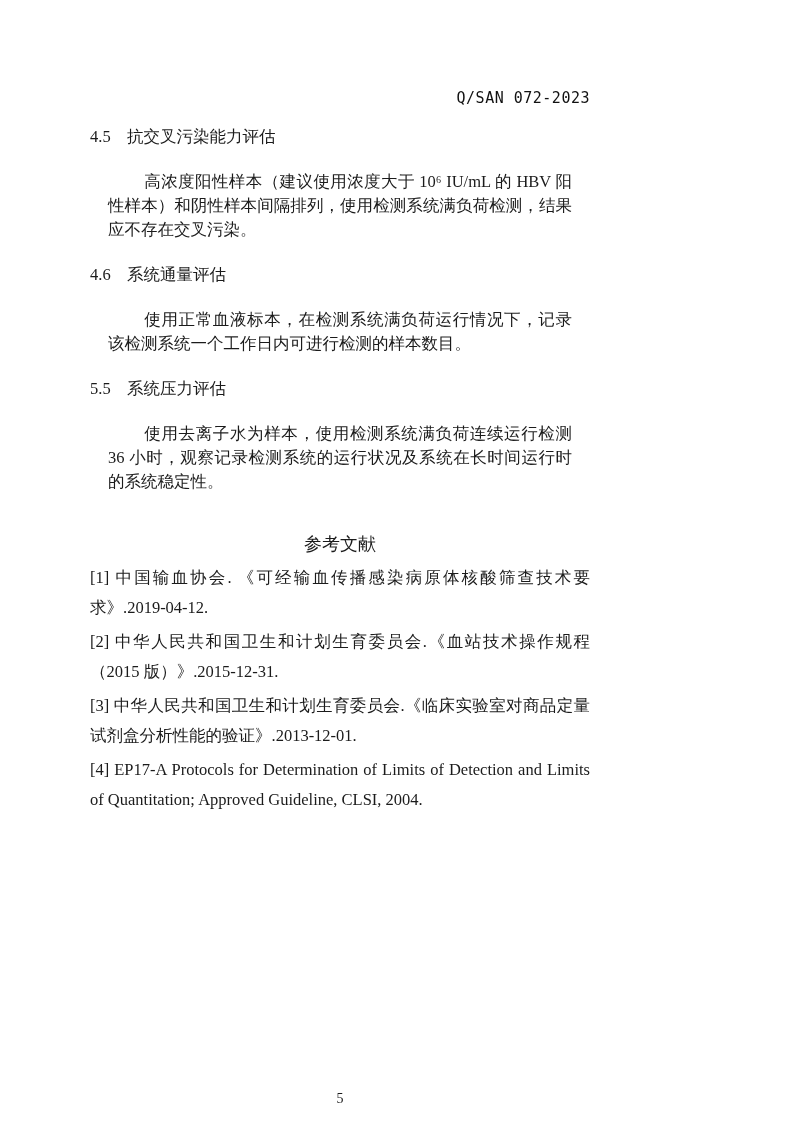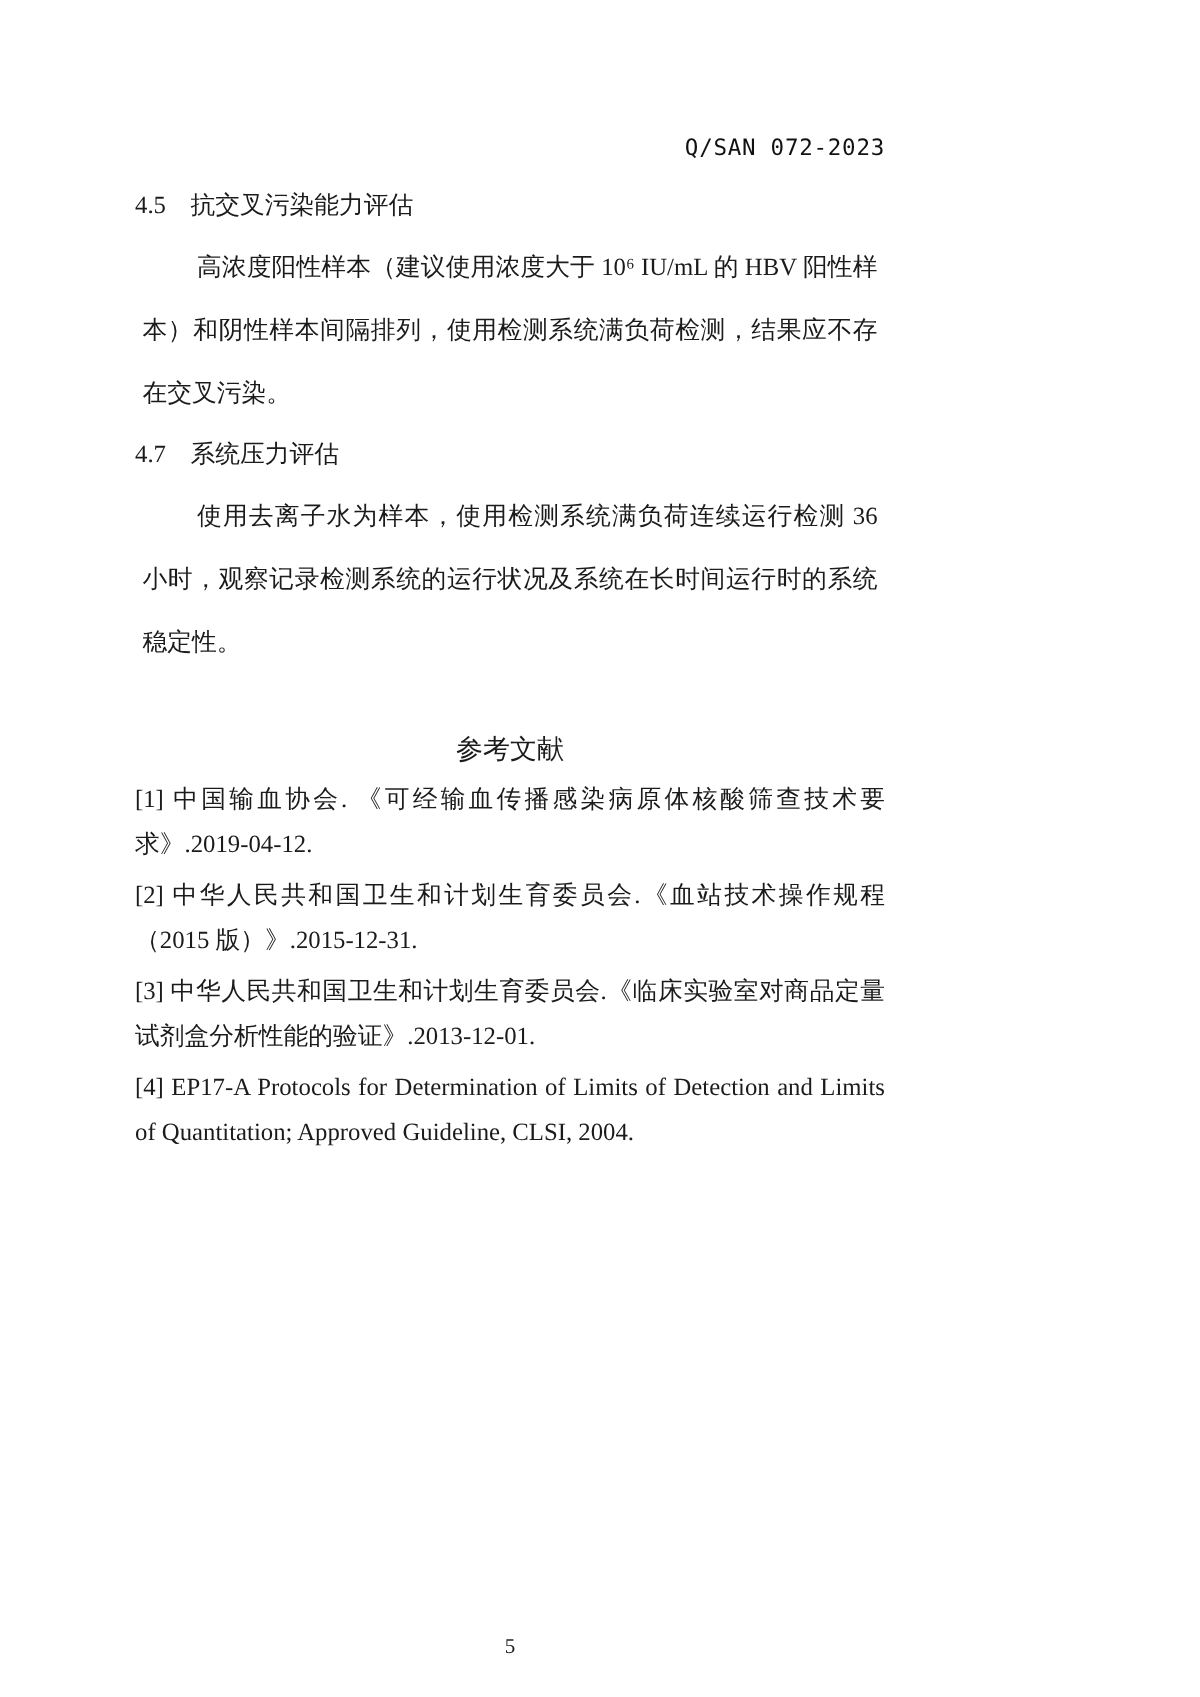--- a/index.html
+++ b/index.html
@@ -37,23 +37,23 @@
     margin-top: 0;
     justify-content: center;
   }
   .sec-num {
     flex: 0 0 37px;
   }
   .sec-title {
     flex: 1 1 auto;
   }
   .body-para {
-    margin: 5px;
+    margin: 18px;
     font-size: 16.5px;
-    line-height: 42px;
+    line-height: 24px;
     text-align: justify;
     text-indent: 2.2em;
   }
   .references {
     margin-top: 35px;
   }
   .ref-title {
     text-align: center;
     font-size: 18px;
     line-height: 30px;
@@ -83,24 +83,31 @@
   <p class="doc-header">Q/SAN 072-2023</p>
 
   <div>
     <p class="section-heading first">
       <span class="sec-num">4.5</span>
       <span class="sec-title">抗交叉污染能力评估</span>
     </p>
     <p class="body-para">高浓度阳性样本（建议使用浓度大于 10⁶ IU/mL 的 HBV 阳性样本）和阴性样本间隔排列，使用检测系统满负荷检测，结果应不存在交叉污染。</p>
   </div>
 
+  <div>
+    <p class="section-heading">
+      <span class="sec-num">4.6</span>
+      <span class="sec-title">系统通量评估</span>
+    </p>
+    <p class="body-para">使用正常血液标本，在检测系统满负荷运行情况下，记录该检测系统一个工作日内可进行检测的样本数目。</p>
+  </div>
 
   <div>
     <p class="section-heading">
-      <span class="sec-num">4.7</span>
+      <span class="sec-num">5.5</span>
       <span class="sec-title">系统压力评估</span>
     </p>
     <p class="body-para">使用去离子水为样本，使用检测系统满负荷连续运行检测 36 小时，观察记录检测系统的运行状况及系统在长时间运行时的系统稳定性。</p>
   </div>
 
   <div class="references">
     <p class="ref-title">参考文献</p>
     <p class="ref-item">[1] 中国输血协会. 《可经输血传播感染病原体核酸筛查技术要求》.2019-04-12.</p>
     <p class="ref-item">[2] 中华人民共和国卫生和计划生育委员会.《血站技术操作规程（2015 版）》.2015-12-31.</p>
     <p class="ref-item">[3] 中华人民共和国卫生和计划生育委员会.《临床实验室对商品定量试剂盒分析性能的验证》.2013-12-01.</p>

